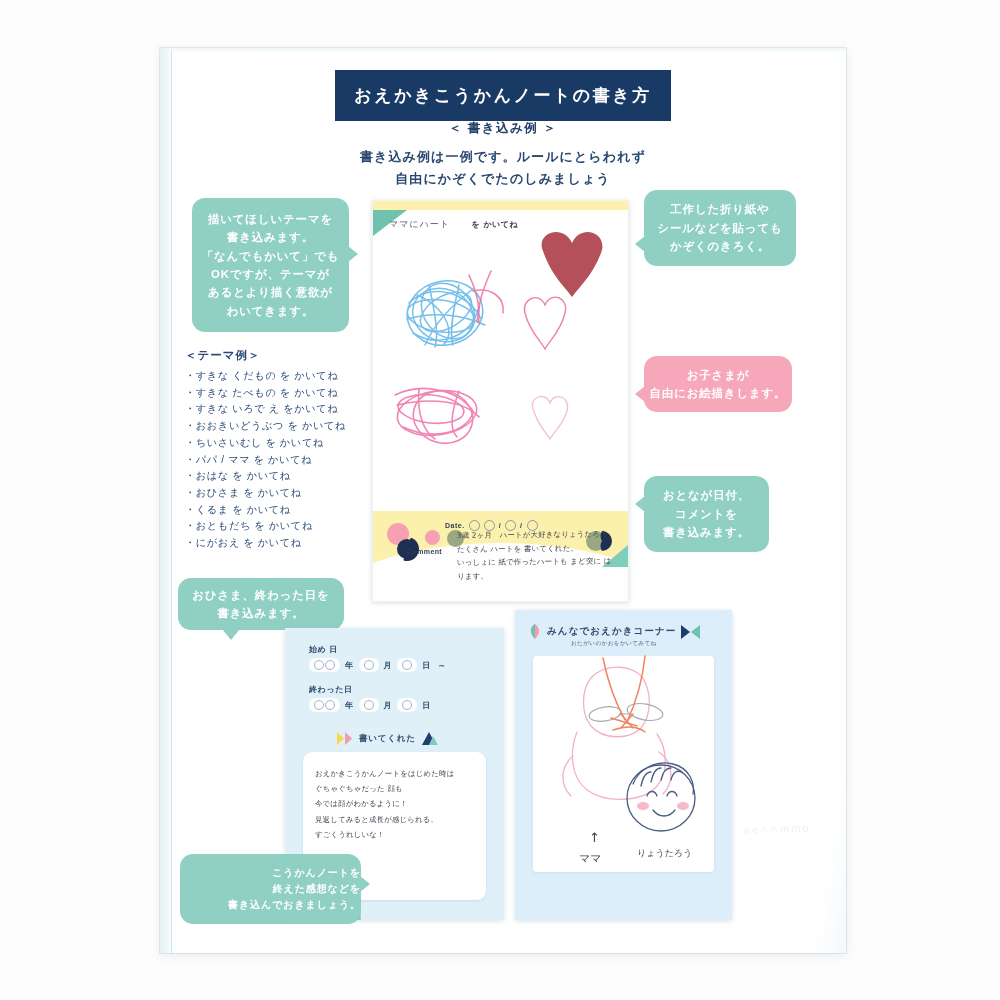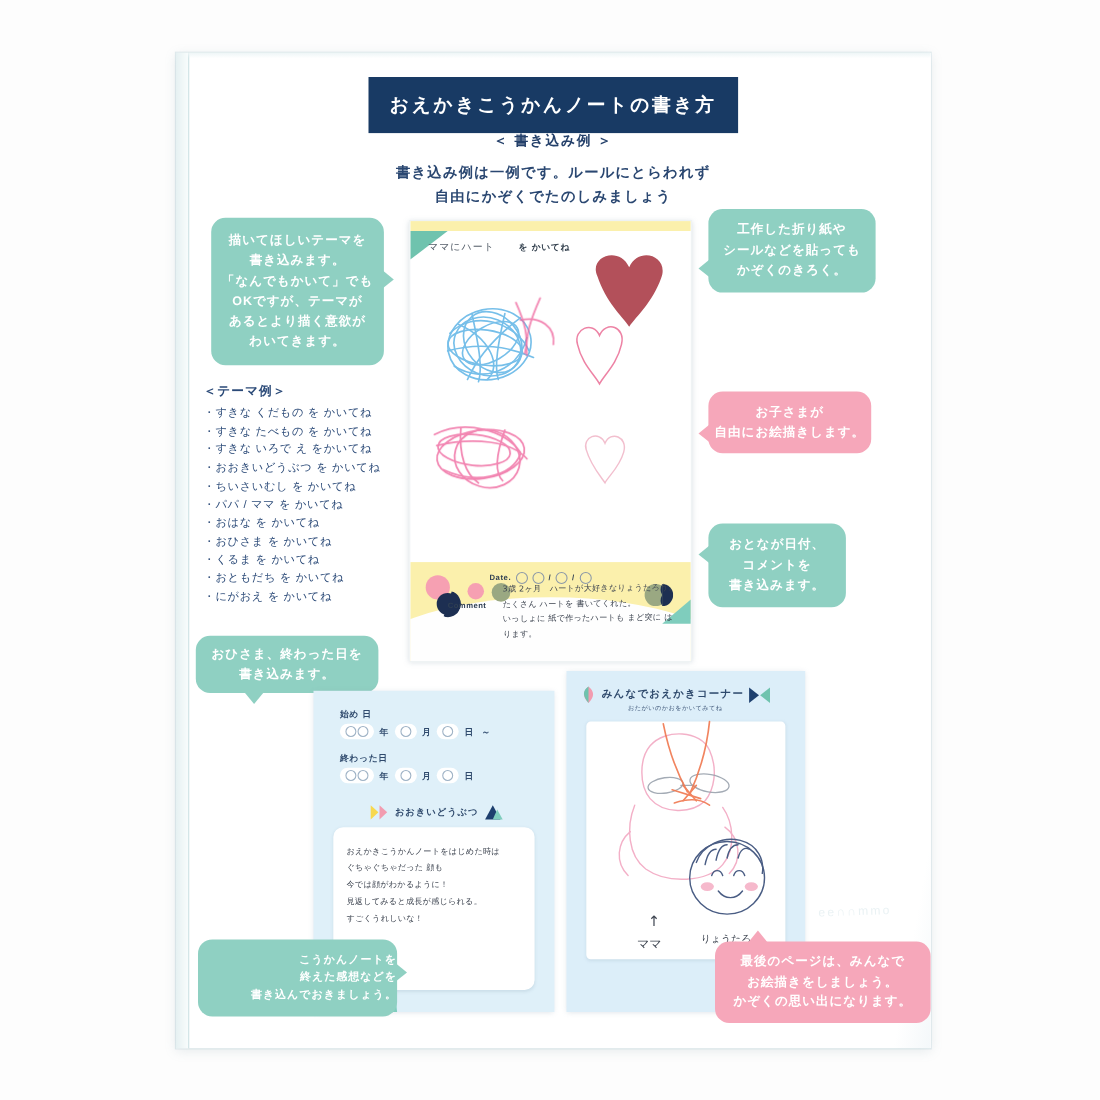--- a/index.html
+++ b/index.html
@@ -349,21 +349,21 @@
             </span>
           <span class="unit">日</span>
         </div>
       </div>
 
       <div id="rec-title">
         <svg width="16" height="13" viewBox="0 0 16 13">
           <path d="M0 0 L7 6.5 L0 13 Z" fill="#f7d84e"></path>
           <path d="M8 0 L15 6.5 L8 13 Z" fill="#f29cb0"></path>
         </svg>
-        <span>おおきいどうぶつ</span>
+        <span>書いてくれた</span>
         <svg width="16" height="13" viewBox="0 0 16 13">
           <path d="M7 0 L14 13 L0 13 Z" fill="#1d3f6e"></path>
           <path d="M11 4 L16 13 L7 13 Z" fill="#7fcdbd"></path>
         </svg>
       </div>
 
       <div id="rec-memo">
         <p>
           <span>おえかきこうかんノートをはじめた時は</span>
           <span>ぐちゃぐちゃだった 顔も</span>
@@ -433,21 +433,15 @@
       </div>
     </div>
 
     <div class="bub green" id="b-impression">
       <span>こうかんノートを</span>
       <span>終えた感想などを</span>
       <span>書き込んでおきましょう。</span>
       <i class="tail"></i>
     </div>
 
-    <div class="bub pink" id="b-last">
-      <span>最後のページは、みんなで</span>
-      <span>お絵描きをしましょう。</span>
-      <span>かぞくの思い出になります。</span>
-      <i class="tail"></i>
-    </div>
 
   </div>
 </div>
 
 </body></html>

